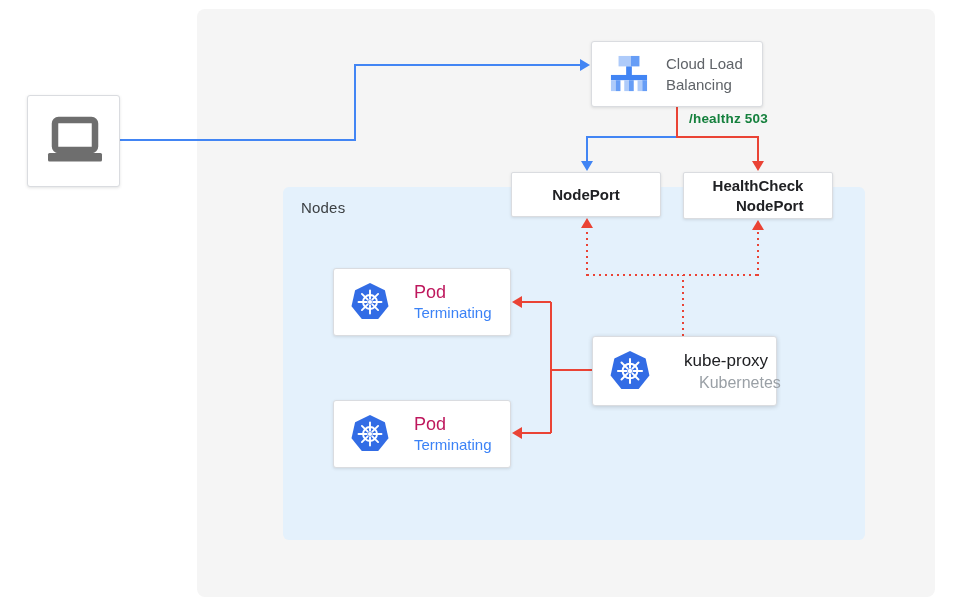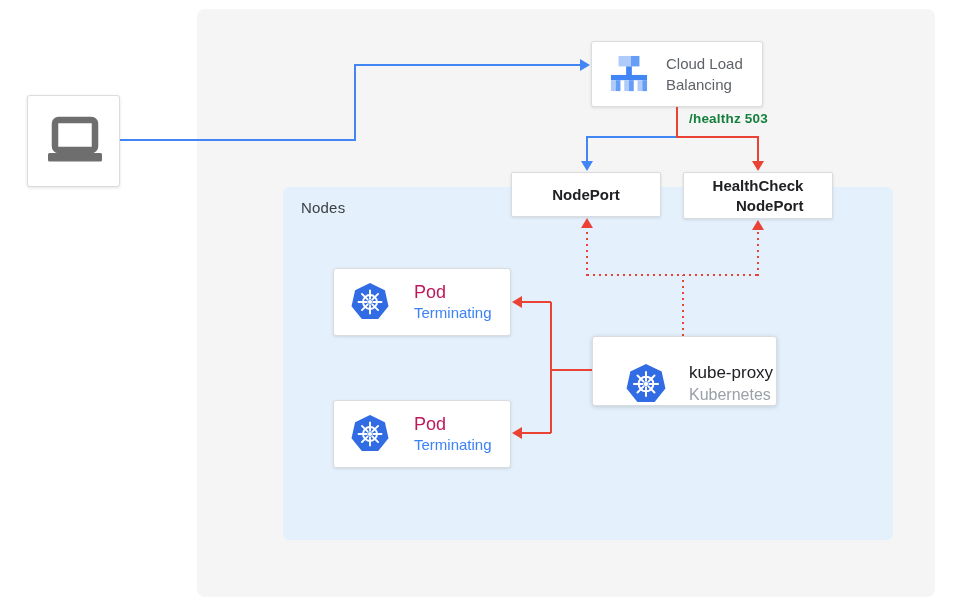--- a/index.html
+++ b/index.html
@@ -7,21 +7,21 @@
     position:relative;width:953px;height:612px;overflow:hidden;background:#ffffff;
     font-family:"Liberation Sans","DejaVu Sans",sans-serif;
     -webkit-font-smoothing:antialiased;
   }
   .panel-gray{
     position:absolute;left:197px;top:9px;width:738px;height:588px;
     background:#f5f5f5;border-radius:8px;
   }
   .panel-blue{
     position:absolute;left:283px;top:187px;width:582px;height:353px;
-    background:#e4f1fc;border-radius:6px;padding-left:28px;
+    background:#e4f1fc;border-radius:6px;
   }
   .panel-label{
     position:absolute;left:18px;top:12px;font-size:15px;color:#3c4043;letter-spacing:.2px;
   }
   .wires{position:absolute;left:0;top:0;z-index:2;}
   .line-blue{stroke:#4285f4;stroke-width:2;fill:none;}
   .line-red{stroke:#ea4335;stroke-width:2;fill:none;}
   .line-red-dotted{stroke:#ea4335;stroke-width:2;fill:none;stroke-dasharray:2 4;}
   .head-blue{fill:#4285f4;stroke:none;}
   .head-red{fill:#ea4335;stroke:none;}
@@ -35,23 +35,23 @@
   .clb-text{font-size:15px;line-height:21px;color:#5f6368;}
   .nodeport-box{left:511px;top:172px;width:150px;height:45px;justify-content:center;border-radius:2px;}
   .nodeport-box span{font-size:15px;font-weight:700;color:#202124;}
   .healthcheck-box{left:683px;top:172px;width:150px;height:47px;justify-content:center;border-radius:2px;}
   .healthcheck-text{font-size:15px;font-weight:700;color:#202124;line-height:20px;text-align:right;}
   .pod-box{width:178px;height:68px;padding-left:16px;gap:24px;}
   .pod1{left:333px;top:268px;}
   .pod2{left:333px;top:400px;}
   .pod-title{font-size:18px;color:#be185d;line-height:22px;}
   .pod-sub{font-size:15px;color:#3b82f6;line-height:20px;}
-  .kube-box{left:592px;top:336px;width:185px;height:70px;padding-left:32px;gap:22px;box-shadow:0 1px 4px rgba(60,64,67,.22);align-items:flex-end;}
+  .kube-box{left:592px;top:336px;width:185px;height:70px;padding-left:16px;gap:33px;box-shadow:0 1px 4px rgba(60,64,67,.22);}
   .kube-title{font-size:17px;color:#202124;line-height:23px;}
-  .kube-sub{font-size:16px;color:#9aa0a6;line-height:21px;}
+  .kube-sub{font-size:16px;color:#9aa0a6;line-height:21px;margin-left:15px;}
   .healthz{
     position:absolute;left:689px;top:111px;z-index:3;
     font-size:13.5px;font-weight:700;color:#15803d;letter-spacing:.2px;
   }
   .icon{flex:0 0 auto;display:block;}
 </style>
 </head>
 <body>
 
 <div class="stage">

